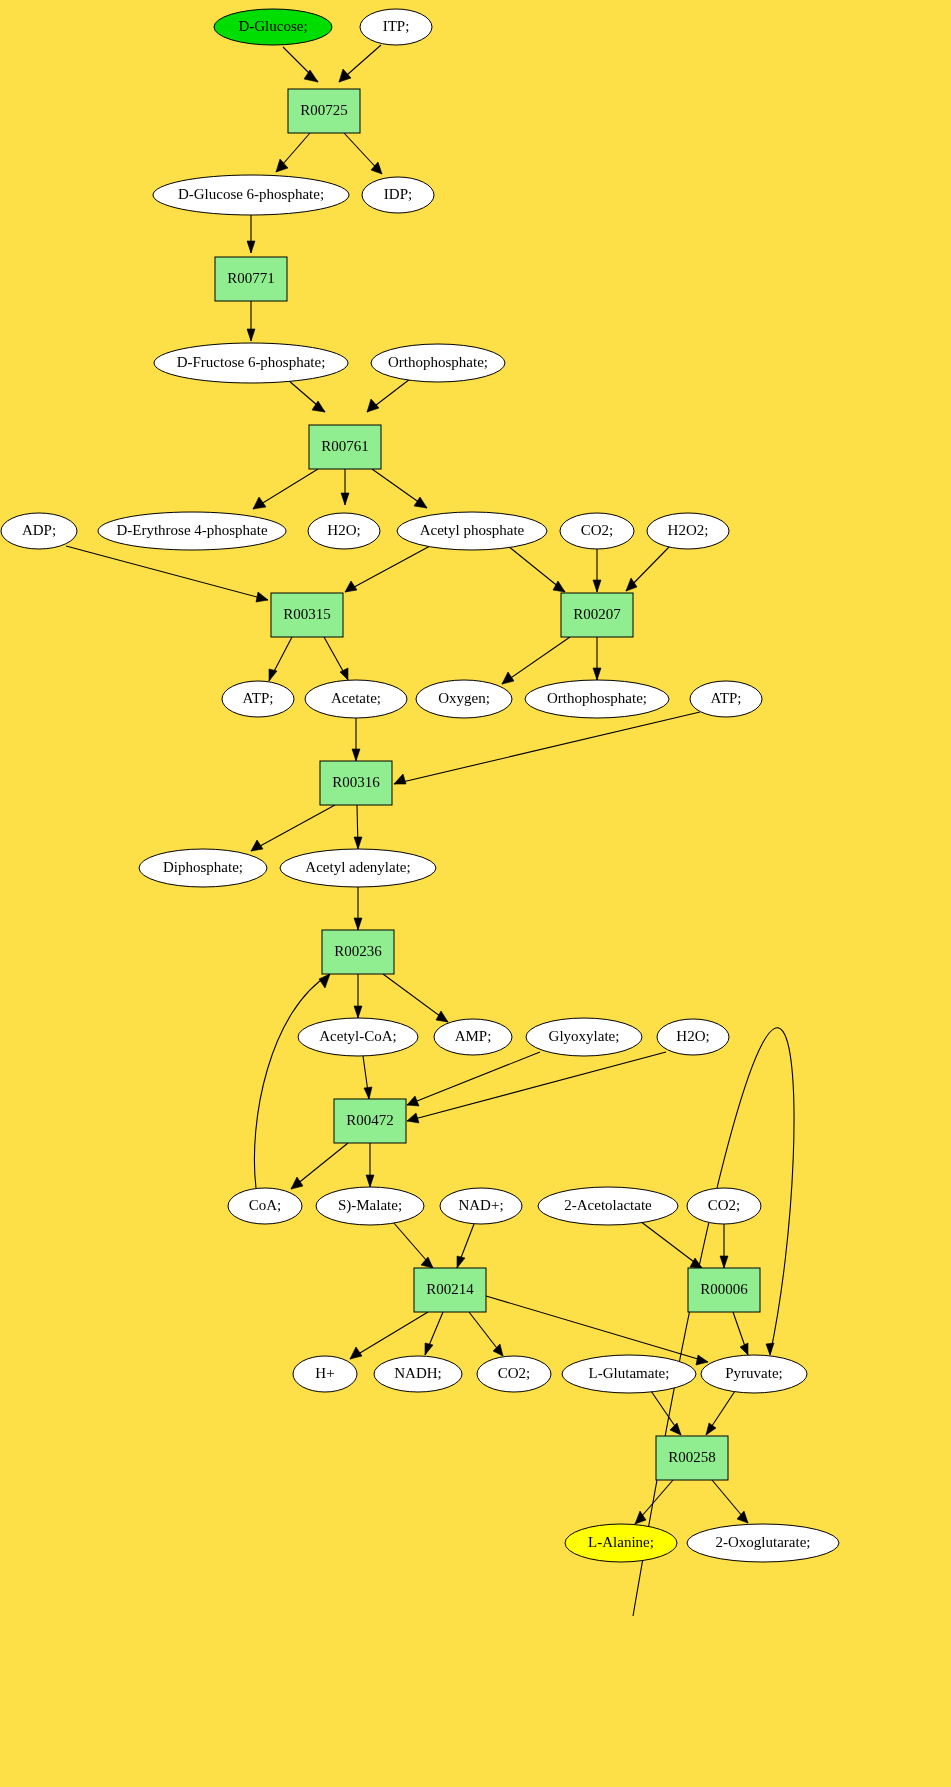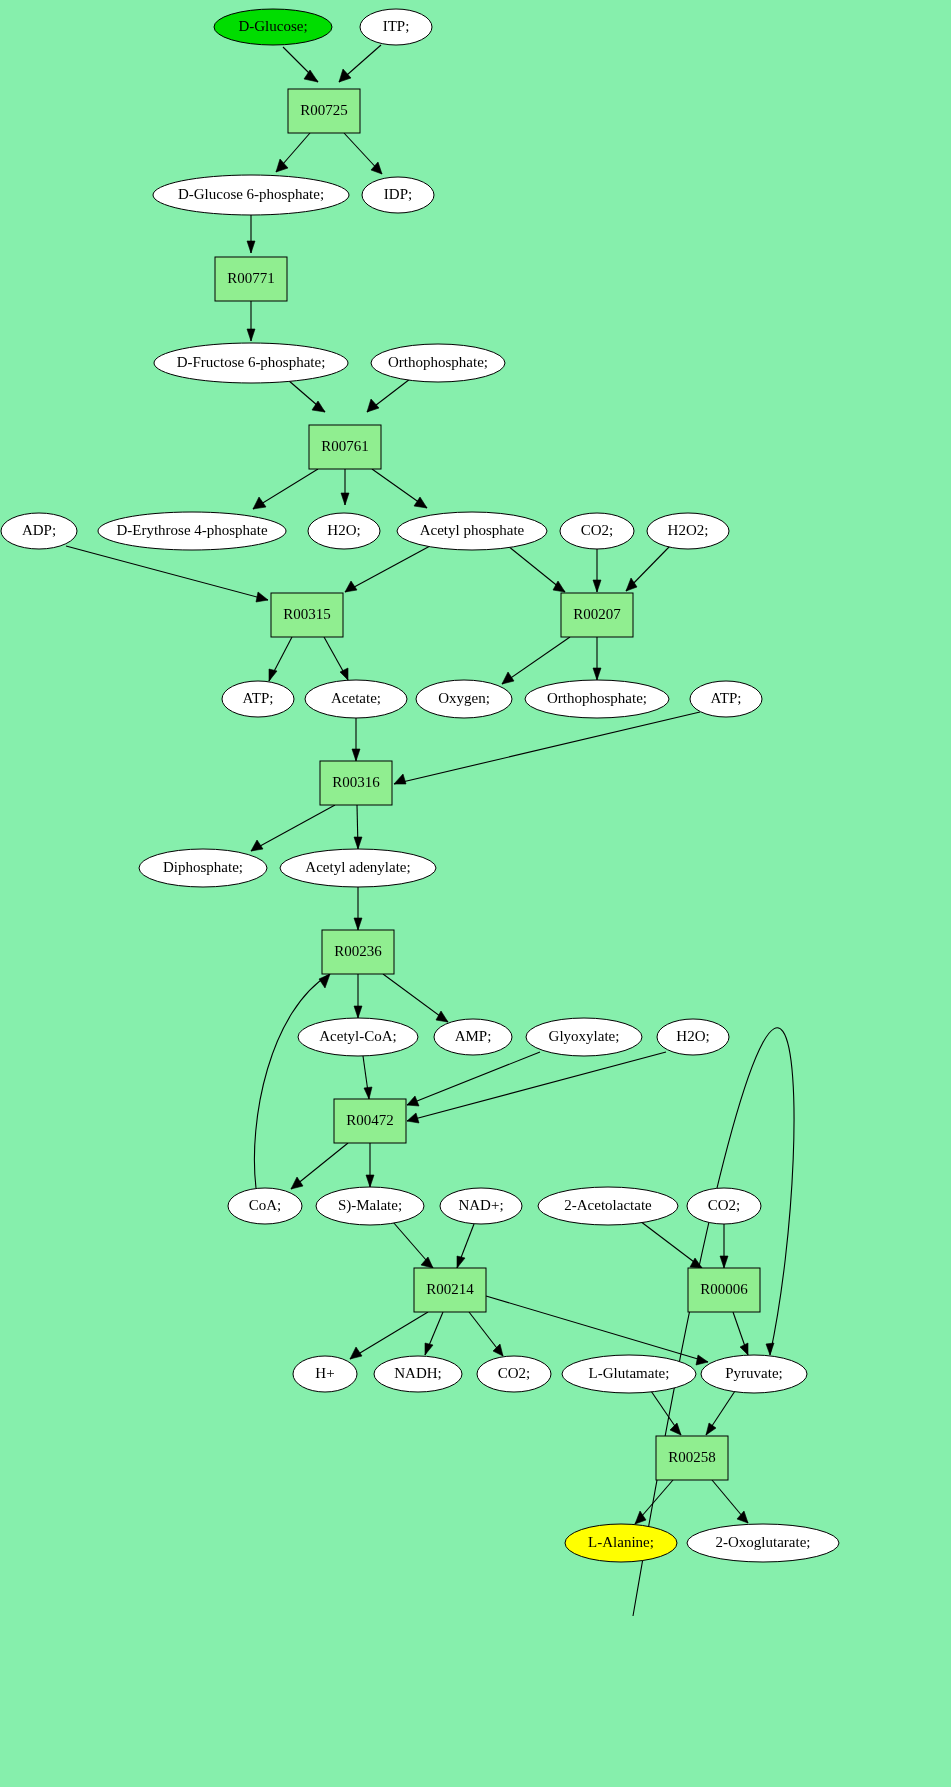--- a/index.html
+++ b/index.html
@@ -10,21 +10,21 @@
   body {
     width: 951px;
     height: 1787px;
     font-family: "Liberation Serif", "DejaVu Serif", serif;
     overflow: hidden;
   }
   #graph-root {
     position: relative;
     width: 951px;
     height: 1787px;
-    background: #86efac;
+    background: #fde047;
   }
   svg#pathway-svg {
     display: block;
     width: 951px;
     height: 1787px;
   }
   .node-ellipse {
     fill: #ffffff;
     stroke: #000000;
     stroke-width: 1;

